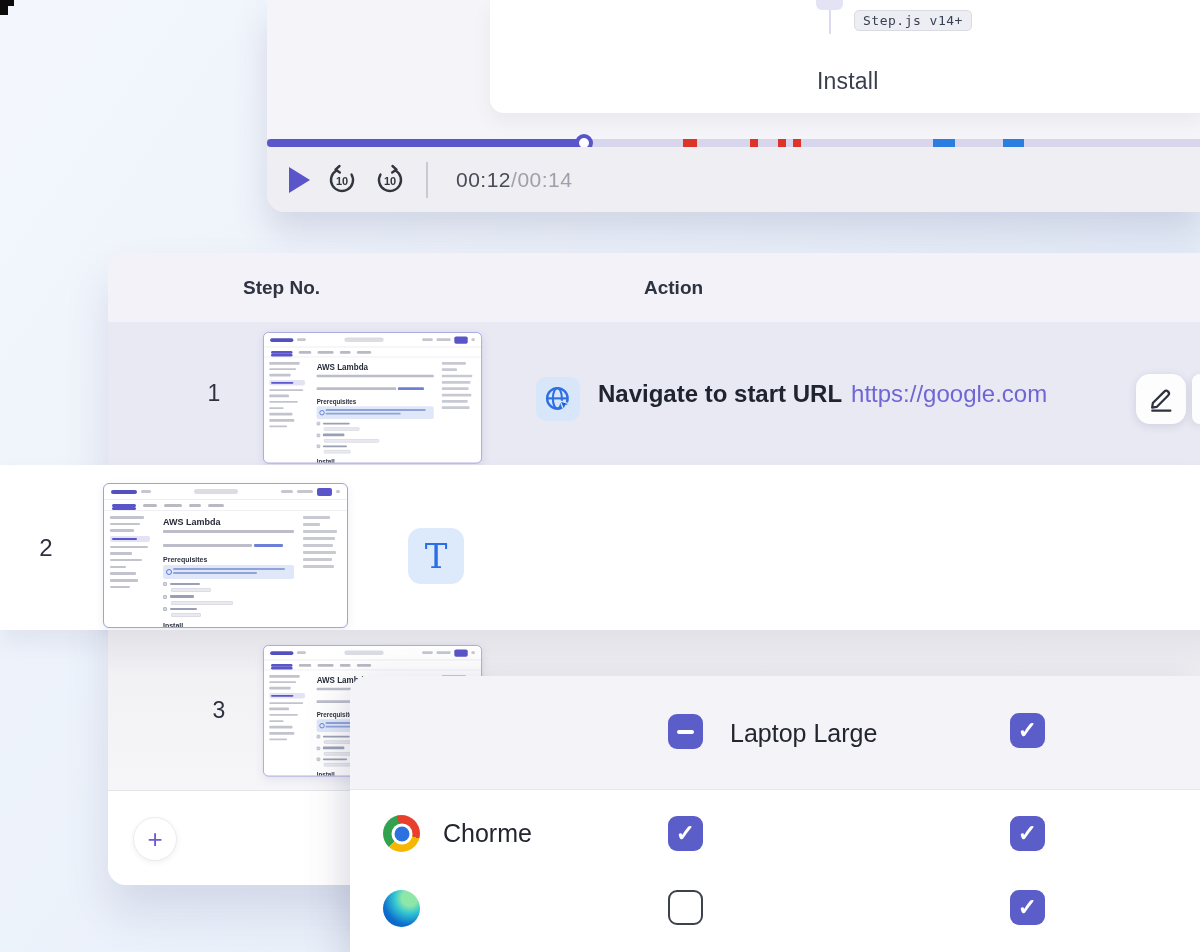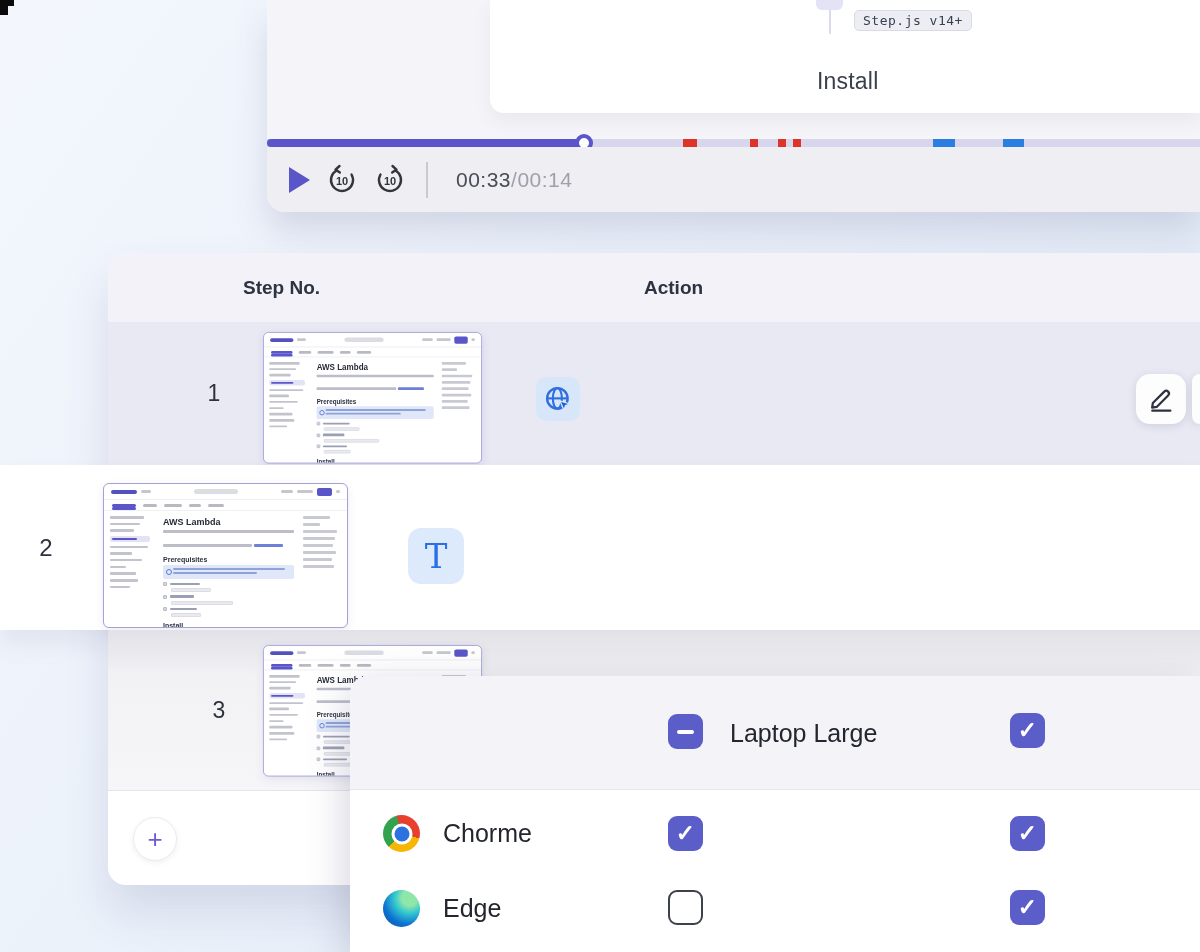--- a/index.html
+++ b/index.html
@@ -178,21 +178,21 @@
       <path d="M13.5 2 L9.5 5.6 L13.8 8.6" fill="none" stroke="#33353e" stroke-width="2.4" stroke-linecap="round" stroke-linejoin="round"></path>
       <text x="16" y="20.5" font-size="11" font-weight="bold" text-anchor="middle" fill="#33353e" font-family="Liberation Sans, sans-serif">10</text>
     </svg>
     <svg class="seek-btn" viewBox="0 0 32 32">
       <path d="M16 5 A 11 11 0 1 1 5 16" fill="none" stroke="#33353e" stroke-width="2.4" stroke-linecap="round" transform="rotate(30 16 16)"></path>
       <path d="M18.5 2 L22.5 5.6 L18.2 8.6" fill="none" stroke="#33353e" stroke-width="2.4" stroke-linecap="round" stroke-linejoin="round"></path>
       <text x="16" y="20.5" font-size="11" font-weight="bold" text-anchor="middle" fill="#33353e" font-family="Liberation Sans, sans-serif">10</text>
     </svg>
     <div id="controls-divider"></div>
     <div id="time-display">
-      <span id="time-current">00:33</span><span id="time-rest">/00:14</span>
+      <span id="time-current">00:12</span><span id="time-rest">/00:14</span>
     </div>
   </div>
 
   <div class="abs" id="table-shadow"></div>
 
   <div class="abs" id="table-header">
     <div class="th" id="th-step">Step No.</div>
     <div class="th" id="th-action">Action</div>
   </div>
 
@@ -272,20 +272,24 @@
   </div>
 </div>
   <div class="icon-chip" id="globe-chip">
     <svg width="30" height="30" viewBox="0 0 24 24">
       <circle cx="11.5" cy="11.5" r="8.2" fill="none" stroke="#2f6fe0" stroke-width="1.9"></circle>
       <ellipse cx="11.5" cy="11.5" rx="3.6" ry="8.2" fill="none" stroke="#2f6fe0" stroke-width="1.7"></ellipse>
       <line x1="3.3" y1="11.5" x2="19.7" y2="11.5" stroke="#2f6fe0" stroke-width="1.7"></line>
       <path d="M13.5 13.5 L21.5 16 L18 17.2 L16.8 20.8 Z" fill="#1d5fd0" stroke="#d8e6fa" stroke-width="1"></path>
     </svg>
   </div>
+  <div class="action-line" style="left:598px;top:322px;height:143px;font-size:24px">
+    <span class="action-prefix">Navigate to start URL</span>
+    <span class="action-value">https://google.com</span>
+  </div>
   <div class="abs" id="edit-button">
     <svg width="28" height="28" viewBox="0 0 24 24">
       <path d="M5 15.5 L14.8 5.7 a2.3 2.3 0 0 1 3.3 3.3 L8.3 18.8 L4.4 19.4 Z" fill="none" stroke="#2e323e" stroke-width="1.9" stroke-linejoin="round"></path>
       <line x1="4.5" y1="22" x2="20" y2="22" stroke="#2e323e" stroke-width="1.9" stroke-linecap="round"></line>
     </svg>
   </div>
   <div class="abs" id="more-button-partial"></div>
 
   <div class="abs" id="row2-band"></div>
   <div class="step-num" style="left:24px;top:465px;width:44px;height:165px;display:flex;align-items:center;justify-content:center;font-size:24px">2</div>
@@ -460,19 +464,18 @@
   <div class="browser-logo" id="chrome-logo" style="left:383px;top:815px"></div>
   <div class="ov-label" style="left:443px;top:790px;height:86px;display:flex;align-items:center">Chorme</div>
   <div class="cb checked" style="left:668px;top:816px">
       <span class="glyph">✓</span>
     </div>
   <div class="cb checked" style="left:1010px;top:816px">
       <span class="glyph">✓</span>
     </div>
 
   <div class="browser-logo" id="edge-logo" style="left:383px;top:890px"></div>
-  <div class="ov-label" style="left:443px;top:866px;height:84px;display:flex;align-items:center">Edge</div>
   <div class="cb unchecked" style="left:668px;top:890px"></div>
   <div class="cb checked" style="left:1010px;top:890px">
       <span class="glyph">✓</span>
     </div>
 
 </div>
 
 </body></html>

